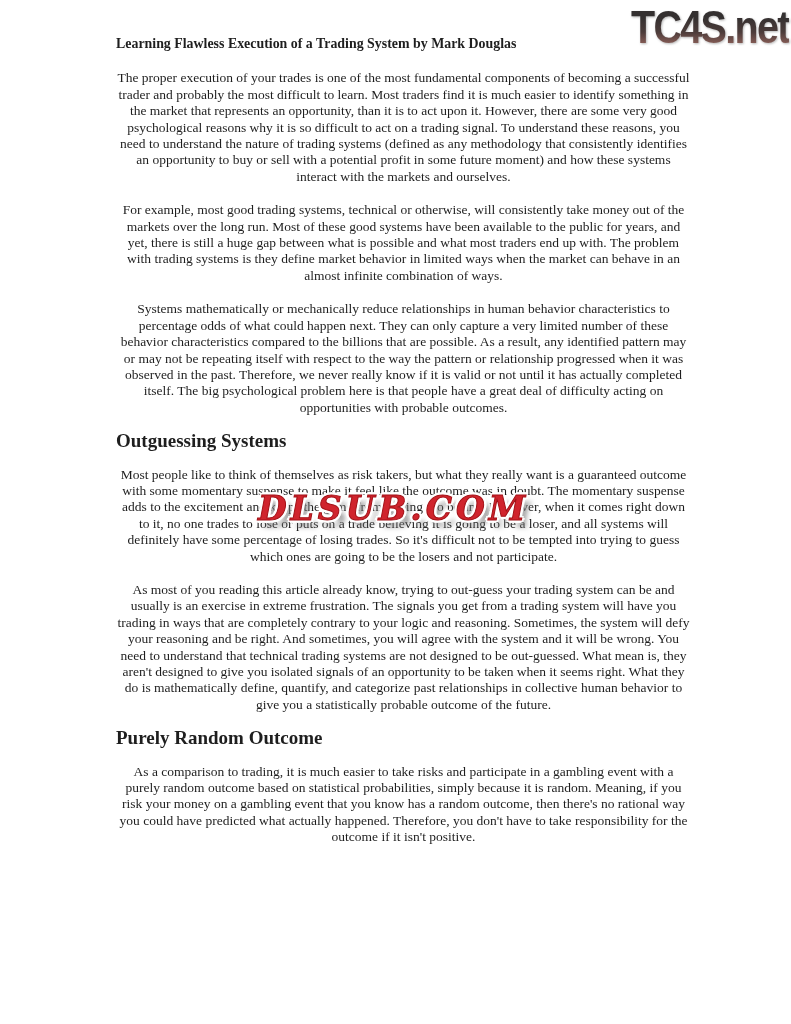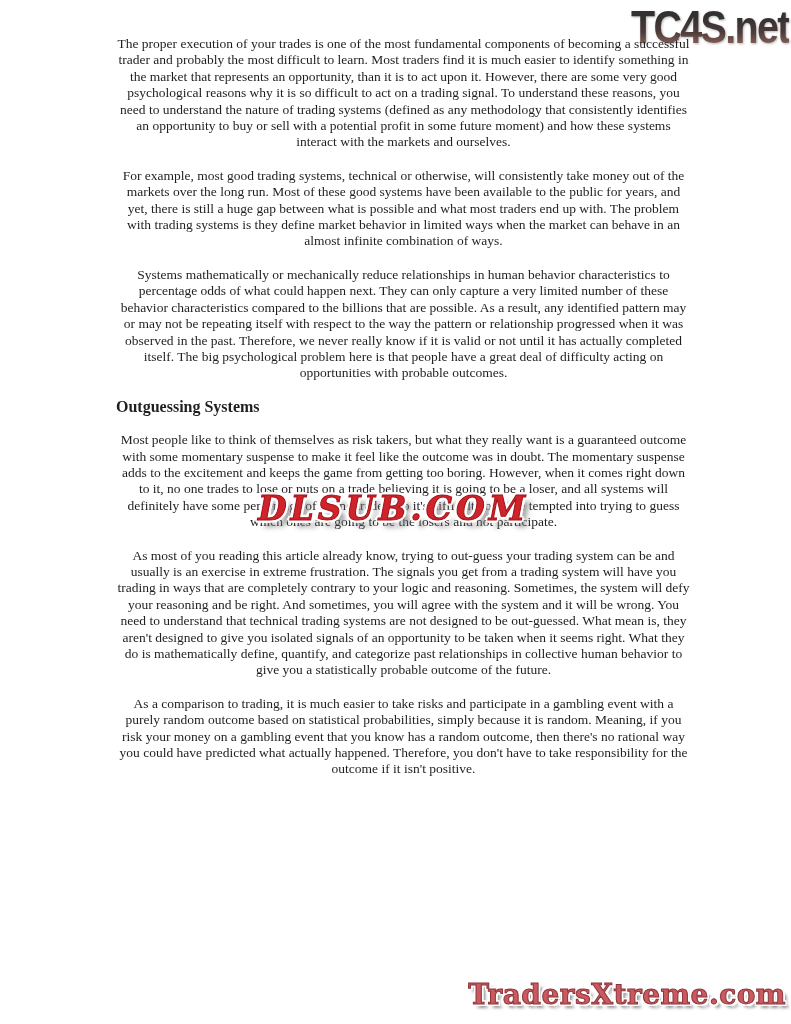--- a/index.html
+++ b/index.html
@@ -19,21 +19,21 @@
     line-height:16.4px;
     text-align:left;
   }
   .content h1{
     font-size:13.9px;
     font-weight:bold;
     margin:0 0 18px 0;
     line-height:16.4px;
   }
   .content h2{
-    font-size:16px;
+    font-size:19px;
     font-weight:bold;
     margin:14px 0 17px 0;
     line-height:16.4px;
   }
   .content p{
     margin:0 0 17px 0;
     text-align:center;
   }
   
   .tc4s-logo{
@@ -94,34 +94,35 @@
   }
 </style>
 </head>
 <body>
 
 <div class="page">
 
   <div class="tc4s-logo">TC4S.net</div>
 
   <div class="content">
+    <h1>Learning Flawless Execution of a Trading System by Mark Douglas</h1>
 
     <p>The proper execution of your trades is one of the most fundamental components of becoming a successful trader and probably the most difficult to learn. Most traders find it is much easier to identify something in the market that represents an opportunity, than it is to act upon it. However, there are some very good psychological reasons why it is so difficult to act on a trading signal. To understand these reasons, you need to understand the nature of trading systems (defined as any methodology that consistently identifies an opportunity to buy or sell with a potential profit in some future moment) and how these systems interact with the markets and ourselves.</p>
 
     <p>For example, most good trading systems, technical or otherwise, will consistently take money out of the markets over the long run. Most of these good systems have been available to the public for years, and yet, there is still a huge gap between what is possible and what most traders end up with. The problem with trading systems is they define market behavior in limited ways when the market can behave in an almost infinite combination of ways.</p>
 
     <p>Systems mathematically or mechanically reduce relationships in human behavior characteristics to percentage odds of what could happen next. They can only capture a very limited number of these behavior characteristics compared to the billions that are possible. As a result, any identified pattern may or may not be repeating itself with respect to the way the pattern or relationship progressed when it was observed in the past. Therefore, we never really know if it is valid or not until it has actually completed itself. The big psychological problem here is that people have a great deal of difficulty acting on opportunities with probable outcomes.</p>
 
     <h2>Outguessing Systems</h2>
 
     <p>Most people like to think of themselves as risk takers, but what they really want is a guaranteed outcome with some momentary suspense to make it feel like the outcome was in doubt. The momentary suspense adds to the excitement and keeps the game from getting too boring. However, when it comes right down to it, no one trades to lose or puts on a trade believing it is going to be a loser, and all systems will definitely have some percentage of losing trades. So it's difficult not to be tempted into trying to guess which ones are going to be the losers and not participate.</p>
 
     <p>As most of you reading this article already know, trying to out-guess your trading system can be and usually is an exercise in extreme frustration. The signals you get from a trading system will have you trading in ways that are completely contrary to your logic and reasoning. Sometimes, the system will defy your reasoning and be right. And sometimes, you will agree with the system and it will be wrong. You need to understand that technical trading systems are not designed to be out-guessed. What mean is, they aren't designed to give you isolated signals of an opportunity to be taken when it seems right. What they do is mathematically define, quantify, and categorize past relationships in collective human behavior to give you a statistically probable outcome of the future.</p>
 
+    <h2>Purely Random Outcome</h2>
 
     <p>As a comparison to trading, it is much easier to take risks and participate in a gambling event with a purely random outcome based on statistical probabilities, simply because it is random. Meaning, if you risk your money on a gambling event that you know has a random outcome, then there's no rational way you could have predicted what actually happened. Therefore, you don't have to take responsibility for the outcome if it isn't positive.</p>
   </div>
 
   <div class="dlsub-watermark">DLSUB.COM</div>
 
-  <div class="tx-logo">TradersXtreme.com</div>
 
 </div>
 
 </body></html>

